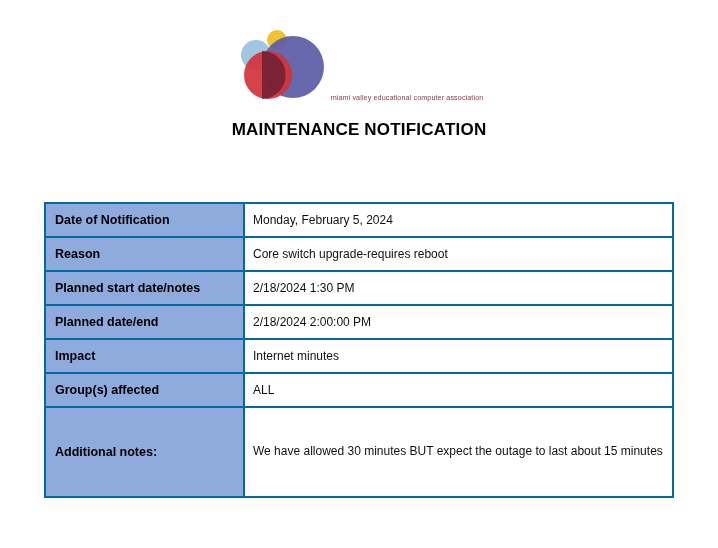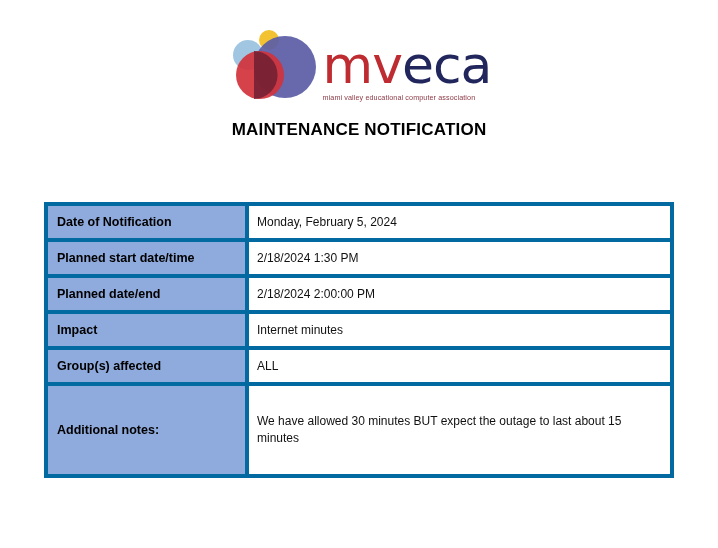--- a/index.html
+++ b/index.html
@@ -116,21 +116,21 @@
   
   .info-table {
     position: absolute;
     left: 44px;
     top: 202px;
     width: 630px;
     border-collapse: collapse;
     table-layout: fixed;
   }
   .info-table td {
-    border: 4px solid #0369a1;
+    border: 2px solid #0369a1;
     padding: 0;
     vertical-align: middle;
   }
   td.label-cell {
     width: 188px;
     background: #8FAADC;
     font-size: 12.5px;
     font-weight: bold;
     color: #000000;
     padding: 7px 0 7px 9px;
@@ -160,36 +160,39 @@
 <div class="logo-block">
   <div class="logo-inner">
     <div class="logo-mark">
       <div class="c-blue"></div>
       <div class="c-gold"></div>
       <div class="c-purple"></div>
       <div class="c-red"></div>
       <div class="c-maroon"></div>
     </div>
     <div class="logo-word-wrap">
-      <div class="logo-word"><span class="logo-mv">mv</span><span class="logo-eca">eca</span></div>
       <div class="logo-tag">miami valley educational computer association</div>
     </div>
   </div>
 </div>
 
 <div class="doc-title">MAINTENANCE NOTIFICATION</div>
 
 <table class="info-table">
   <tbody>
     <tr>
       <td class="label-cell">Date of Notification</td>
       <td class="value-cell">Monday, February 5, 2024</td>
     </tr>
     <tr>
-      <td class="label-cell">Planned start date/time</td>
+      <td class="label-cell">Reason</td>
+      <td class="value-cell">Core switch upgrade-requires reboot</td>
+    </tr>
+    <tr>
+      <td class="label-cell">Planned start date/notes</td>
       <td class="value-cell">2/18/2024 1:30 PM</td>
     </tr>
     <tr>
       <td class="label-cell">Planned date/end</td>
       <td class="value-cell">2/18/2024 2:00:00 PM</td>
     </tr>
     <tr>
       <td class="label-cell">Impact</td>
       <td class="value-cell">Internet minutes</td>
     </tr>

